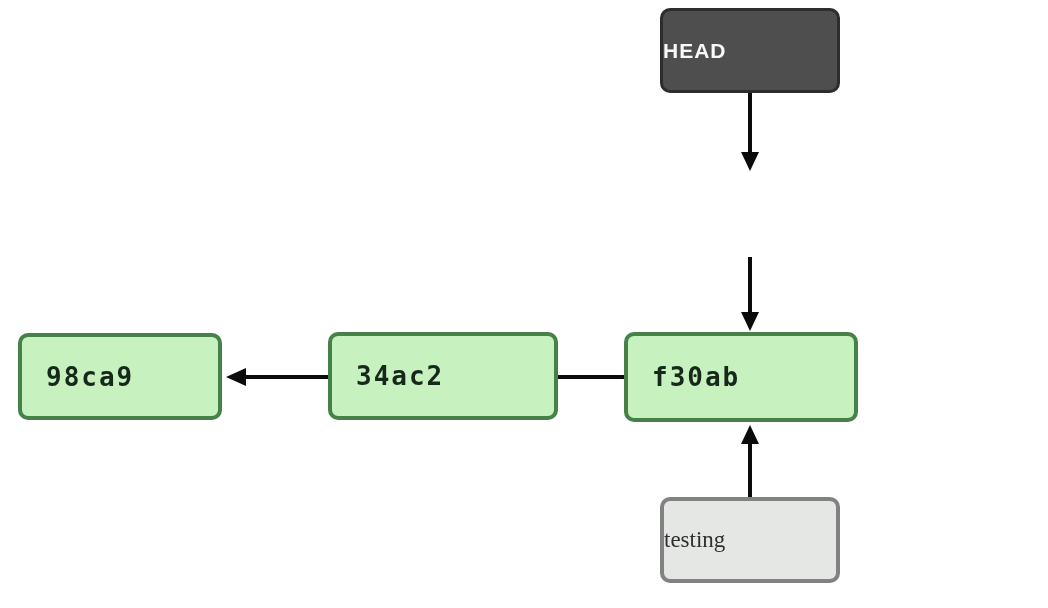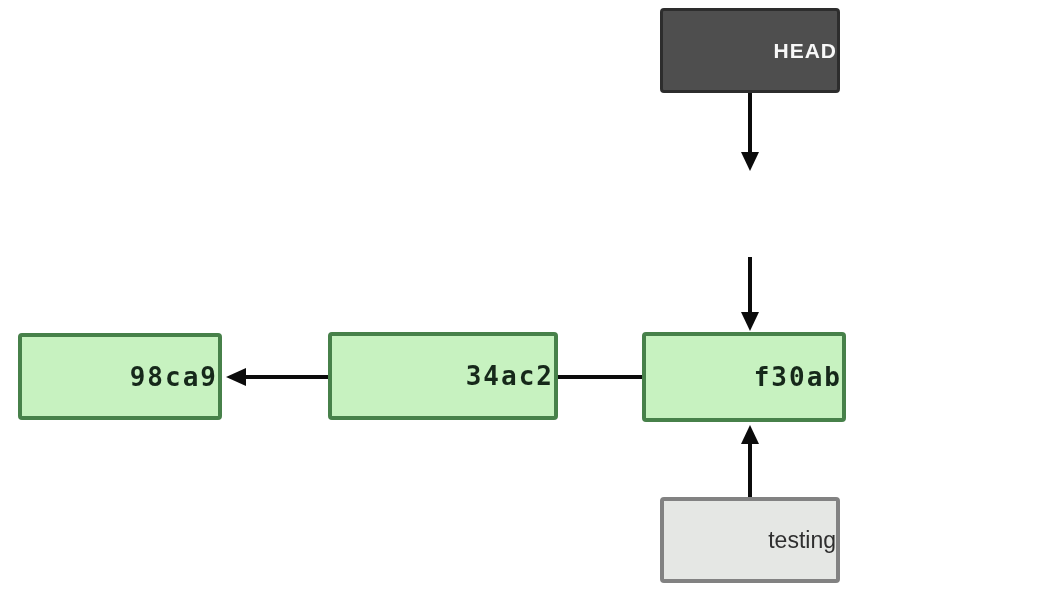--- a/index.html
+++ b/index.html
@@ -11,24 +11,24 @@
   .canvas {
     position: relative;
     width: 1048px;
     height: 608px;
     background: #ffffff;
     overflow: hidden;
   }
   .node {
     position: absolute;
     box-sizing: border-box;
-    border-radius: 4px;
+    border-radius: 10px;
     display: flex;
     align-items: center;
-    justify-content: flex-end;
+    justify-content: flex-start;
     text-align: center;
   }
   .node-head {
     background: #4e4e4e;
     border: 3px solid #2d2d2d;
     color: #f8f8f8;
     font-size: 21px;
     font-weight: bold;
     letter-spacing: 1px;
   }
@@ -40,28 +40,29 @@
     font-weight: 400;
   }
   .node-commit {
     background: #c7f2c0;
     border: 4px solid #47814a;
     color: #16281a;
     font-family: "DejaVu Sans Mono", monospace;
     font-weight: bold;
     font-size: 26px;
     letter-spacing: 2px;
+    padding-left: 24px;
   }
   
   #node-head    { left: 660px; top: 8px;   width: 180px; height: 85px; }
   #node-master  { left: 660px; top: 172px; width: 180px; height: 85px; }
-  #node-f30ab   { left: 642px; top: 332px; width: 204px; height: 90px; }
+  #node-f30ab   { left: 624px; top: 332px; width: 234px; height: 90px; }
   #node-34ac2   { left: 328px; top: 332px; width: 230px; height: 88px; }
   #node-98ca9   { left: 18px;  top: 333px; width: 204px; height: 87px; }
-  #node-testing { left: 660px; top: 497px; width: 180px; height: 86px; }
+  #node-testing { left: 660px; top: 497px; width: 180px; height: 86px; font-family: Liberation Serif, serif; }
   .edges {
     position: absolute;
     left: 0; top: 0;
     width: 1048px;
     height: 608px;
     pointer-events: none;
   }
   .edge-line { stroke: #0b0b0b; stroke-width: 4; }
   .edge-head { fill: #0b0b0b; }
 </style>

